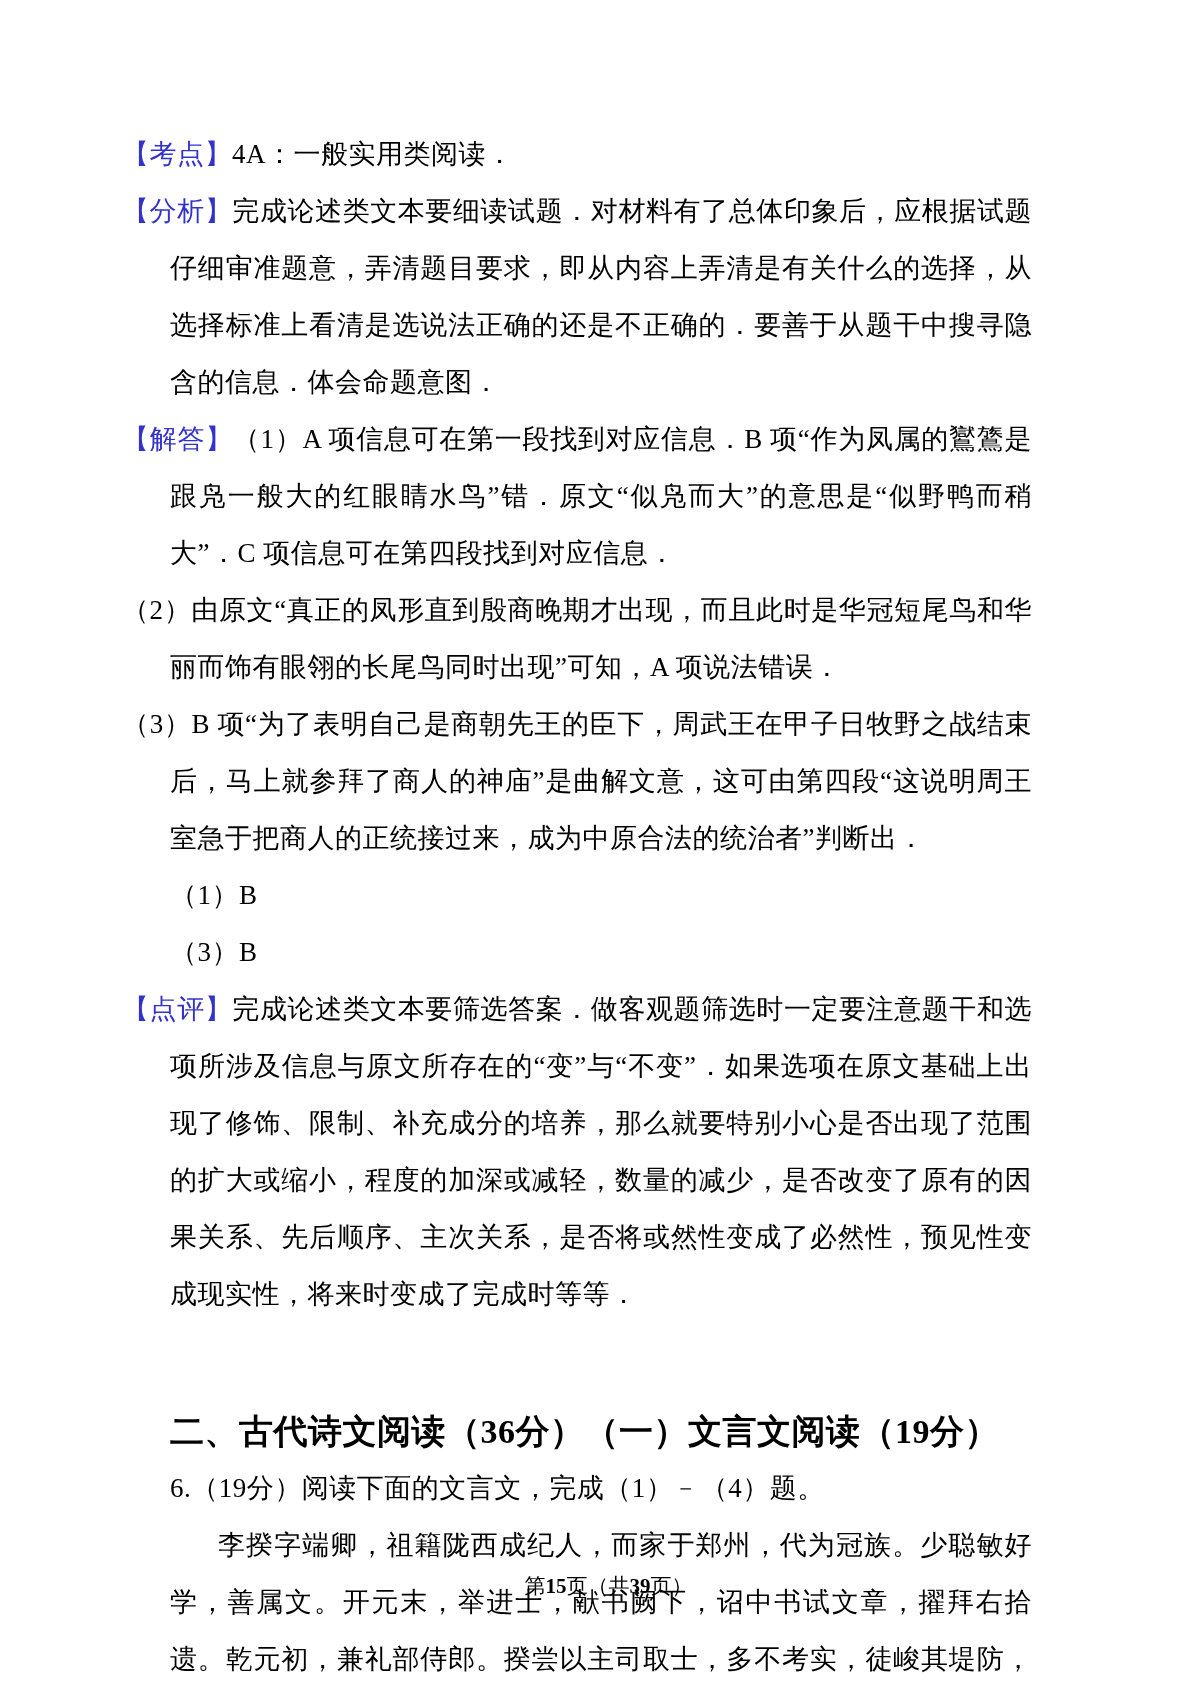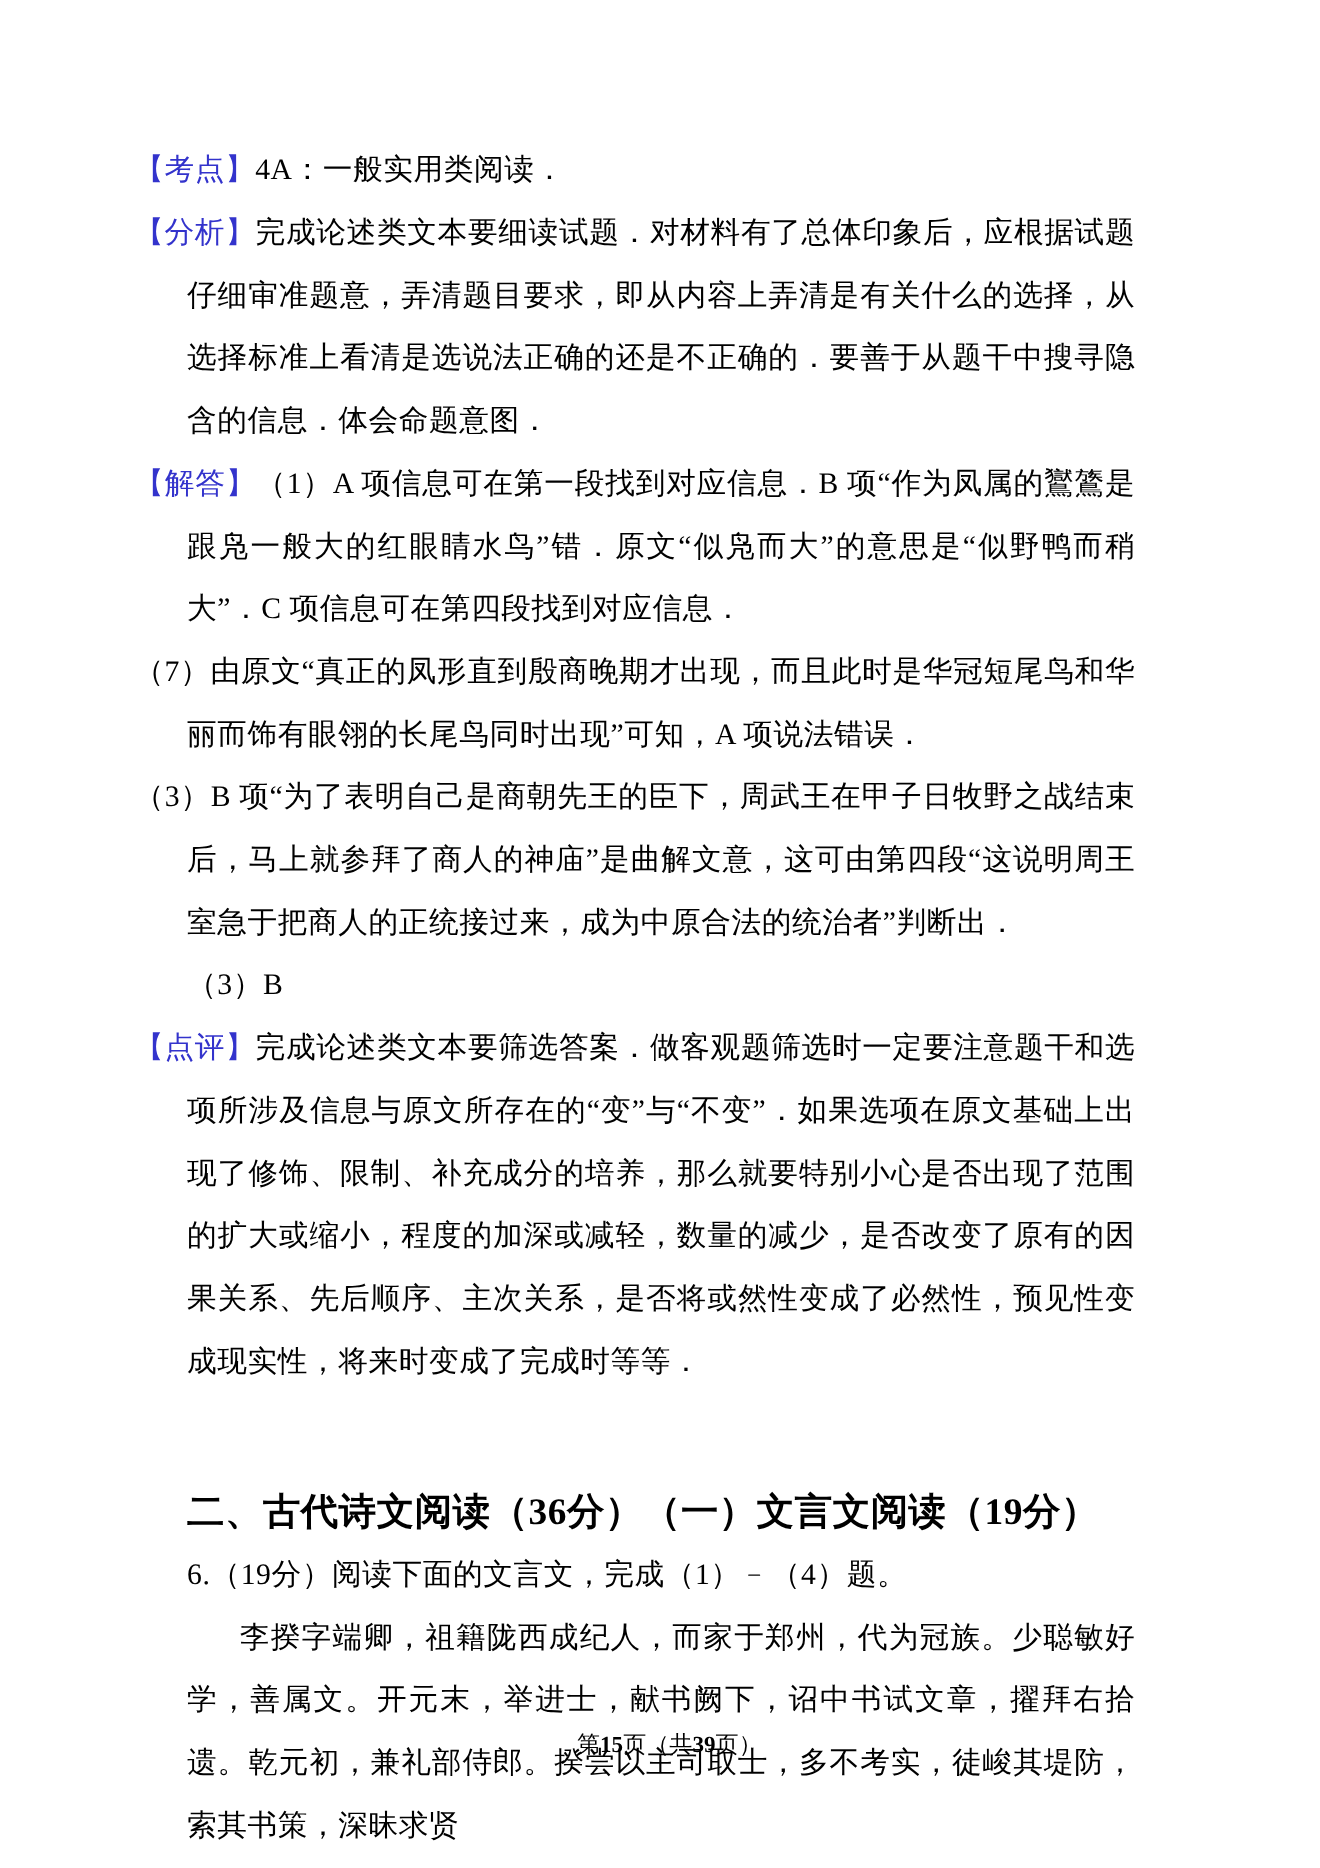--- a/index.html
+++ b/index.html
@@ -49,24 +49,25 @@
 
 <div class="page">
   <main class="content">
 
     <p class="hang"><span class="label">【考点】</span><span>4A：一般实用类阅读．</span></p>
 
     <p class="hang"><span class="label">【分析】</span><span>完成论述类文本要细读试题．对材料有了总体印象后，应根据试题仔细审准题意，弄清题目要求，即从内容上弄清是有关什么的选择，从选择标准上看清是选说法正确的还是不正确的．要善于从题干中搜寻隐含的信息．体会命题意图．</span></p>
 
     <p class="hang"><span class="label">【解答】</span><span>（1）A 项信息可在第一段找到对应信息．B 项“作为凤属的鸑鷟是跟凫一般大的红眼睛水鸟”错．原文“似凫而大”的意思是“似野鸭而稍大”．C 项信息可在第四段找到对应信息．</span></p>
 
-    <p class="hang"><span>（7）由原文“真正的凤形直到殷商晚期才出现，而且此时是华冠短尾鸟和华丽而饰有眼翎的长尾鸟同时出现”可知，A 项说法错误．</span></p>
+    <p class="hang"><span>（2）由原文“真正的凤形直到殷商晚期才出现，而且此时是华冠短尾鸟和华丽而饰有眼翎的长尾鸟同时出现”可知，A 项说法错误．</span></p>
 
     <p class="hang"><span>（3）B 项“为了表明自己是商朝先王的臣下，周武王在甲子日牧野之战结束后，马上就参拜了商人的神庙”是曲解文意，这可由第四段“这说明周王室急于把商人的正统接过来，成为中原合法的统治者”判断出．</span></p>
 
+    <p>（1）B</p>
     <p>（3）B</p>
 
     <p class="hang"><span class="label">【点评】</span><span>完成论述类文本要筛选答案．做客观题筛选时一定要注意题干和选项所涉及信息与原文所存在的“变”与“不变”．如果选项在原文基础上出现了修饰、限制、补充成分的培养，那么就要特别小心是否出现了范围的扩大或缩小，程度的加深或减轻，数量的减少，是否改变了原有的因果关系、先后顺序、主次关系，是否将或然性变成了必然性，预见性变成现实性，将来时变成了完成时等等．</span></p>
 
     <h2 class="section-heading">二、古代诗文阅读（36分）（一）文言文阅读（19分）</h2>
 
     <p>6.（19分）阅读下面的文言文，完成（1）﹣（4）题。</p>
 
     <p class="indent-first">李揆字端卿，祖籍陇西成纪人，而家于郑州，代为冠族。少聪敏好学，善属文。开元末，举进士，献书阙下，诏中书试文章，擢拜右拾遗。乾元初，兼礼部侍郎。揆尝以主司取士，多不考实，徒峻其堤防，索其书策，深昧求贤</p>
 

